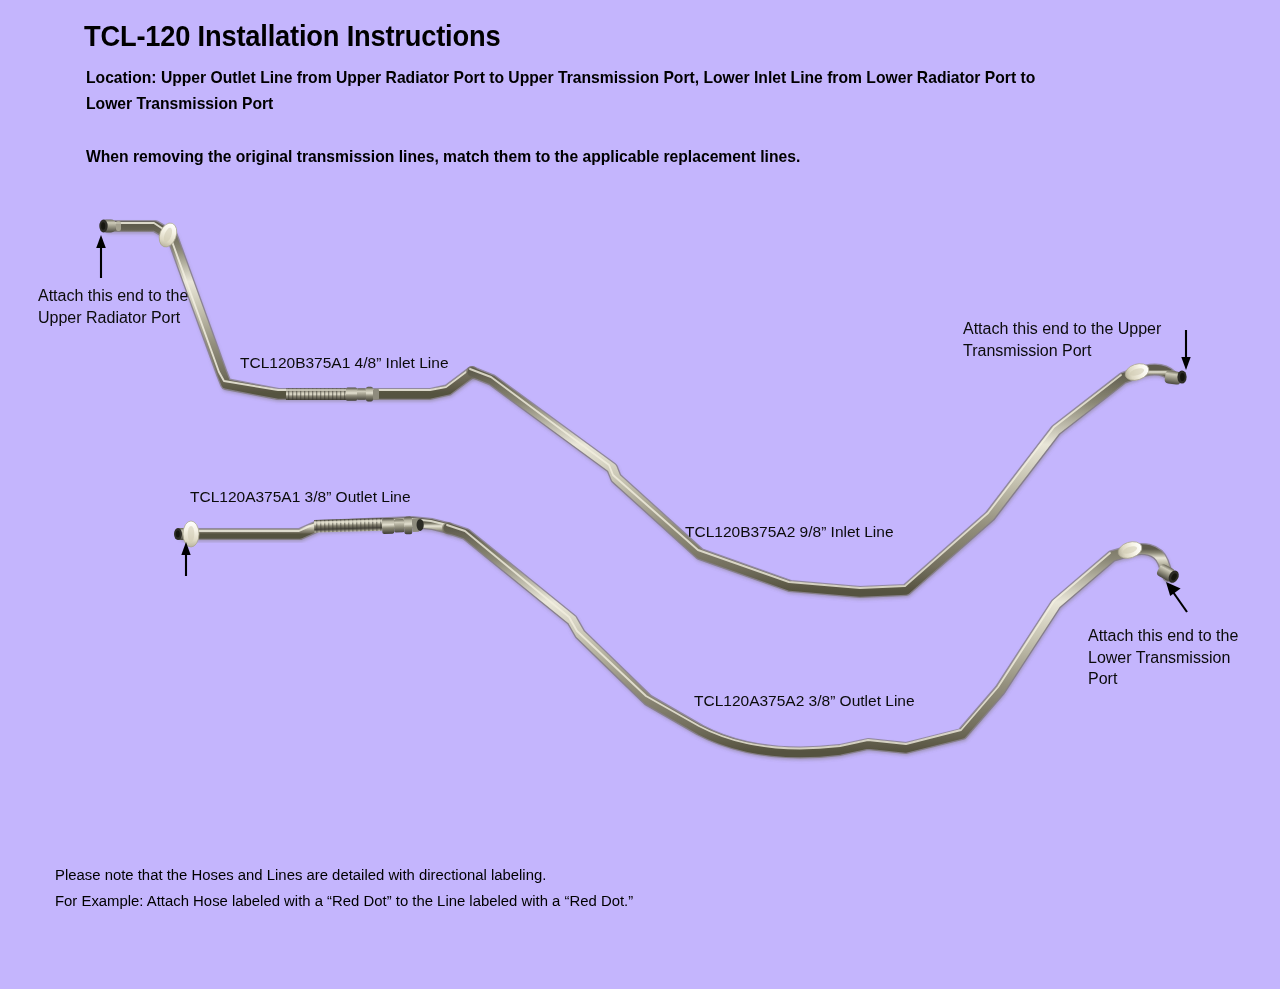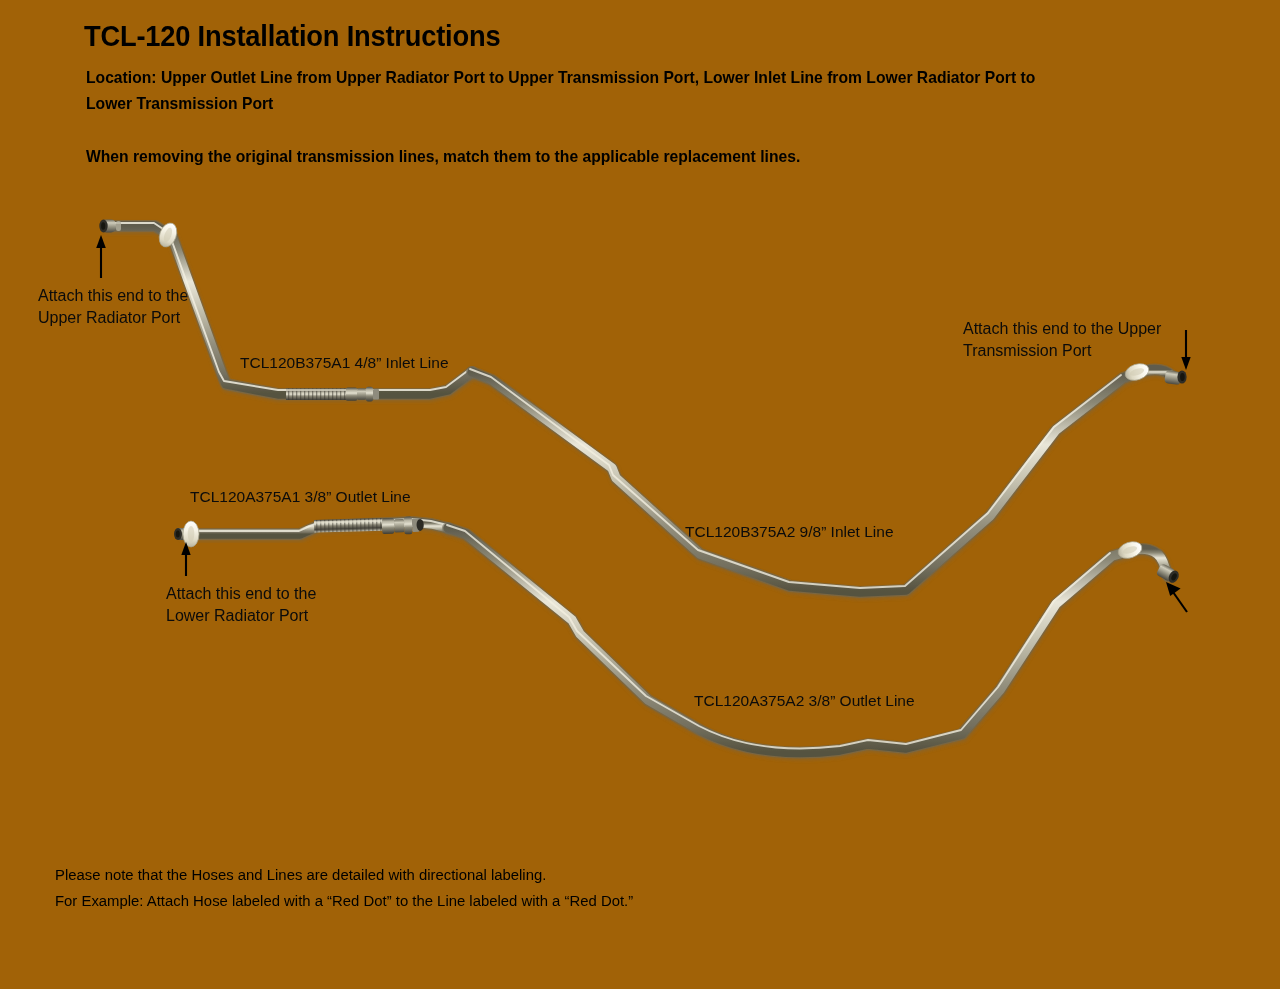--- a/index.html
+++ b/index.html
@@ -3,21 +3,21 @@
 <meta charset="utf-8">
 <title>TCL-120 Installation Instructions</title>
 <style>
   html,body{margin:0;padding:0;background:#ffffff;}
   body{
     width:1280px;height:989px;position:relative;overflow:hidden;
     font-family:"Liberation Sans","DejaVu Sans",sans-serif;
     color:#000000;
     -webkit-font-smoothing:antialiased;
   }
-  #sheet{position:absolute;inset:0;background:#a16207;}
+  #sheet{position:absolute;inset:0;background:#c4b5fd;}
 
   
   .hdr-title{
     position:absolute;left:84px;top:20px;
     font-size:29px;font-weight:bold;letter-spacing:-.2px;
     font-family:"Liberation Sans Narrow","Liberation Sans",sans-serif;
     transform:scaleX(.94);transform-origin:left top;
     white-space:nowrap;
   }
   .hdr-sub{
@@ -70,24 +70,24 @@
 <div id="sheet">
 
   <div class="hdr-title">TCL-120 Installation Instructions</div>
 
   <div class="hdr-sub">Location: Upper Outlet Line from Upper Radiator Port to Upper Transmission Port, Lower Inlet Line from Lower Radiator Port to Lower Transmission Port</div>
 
   <div class="hdr-note">When removing the original transmission lines, match them to the applicable replacement lines.</div>
 
   <div class="ann" id="ann-upper-rad">Attach this end to the Upper Radiator Port</div>
 
-  <div class="ann" id="ann-lower-rad">Attach this end to the Lower Radiator Port</div>
 
   <div class="ann" id="ann-upper-trans">Attach this end to the Upper Transmission Port</div>
 
+  <div class="ann" id="ann-lower-trans">Attach this end to the Lower Transmission Port</div>
 
   <div class="partlbl" id="lbl-b1">TCL120B375A1  4/8” Inlet Line</div>
 
   <div class="partlbl" id="lbl-a1">TCL120A375A1  3/8” Outlet Line</div>
 
   <div class="partlbl" id="lbl-b2">TCL120B375A2  9/8” Inlet Line</div>
 
   <div class="partlbl" id="lbl-a2">TCL120A375A2  3/8” Outlet Line</div>
 
   <div class="footer">

